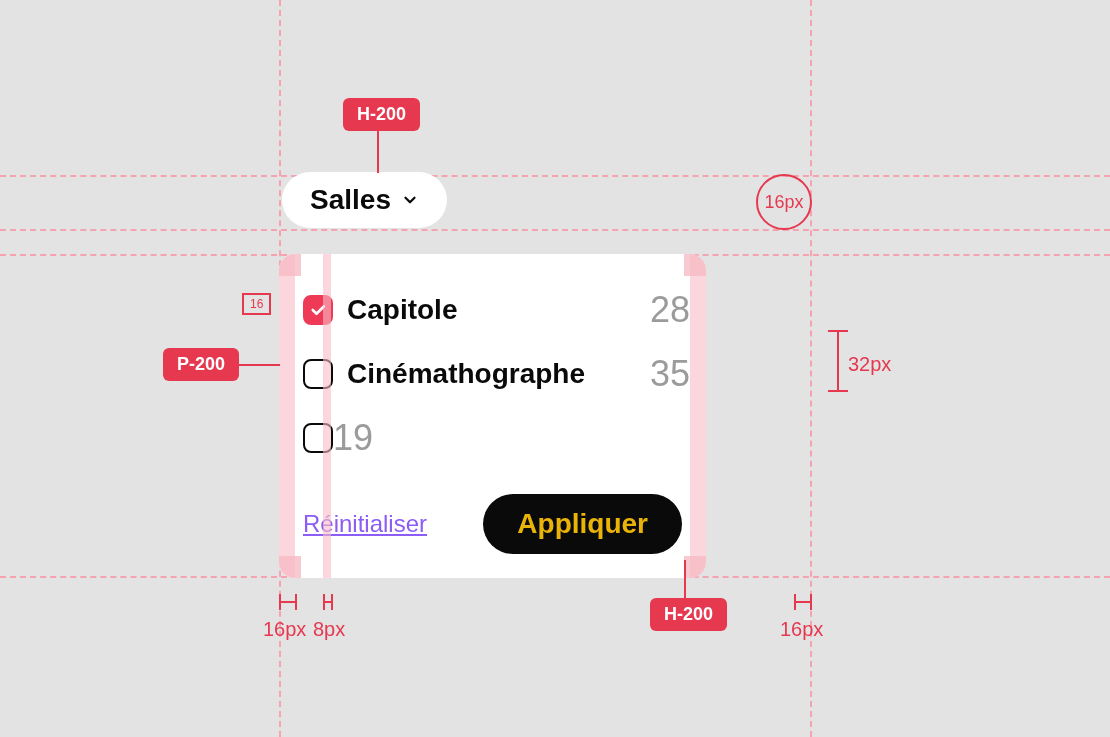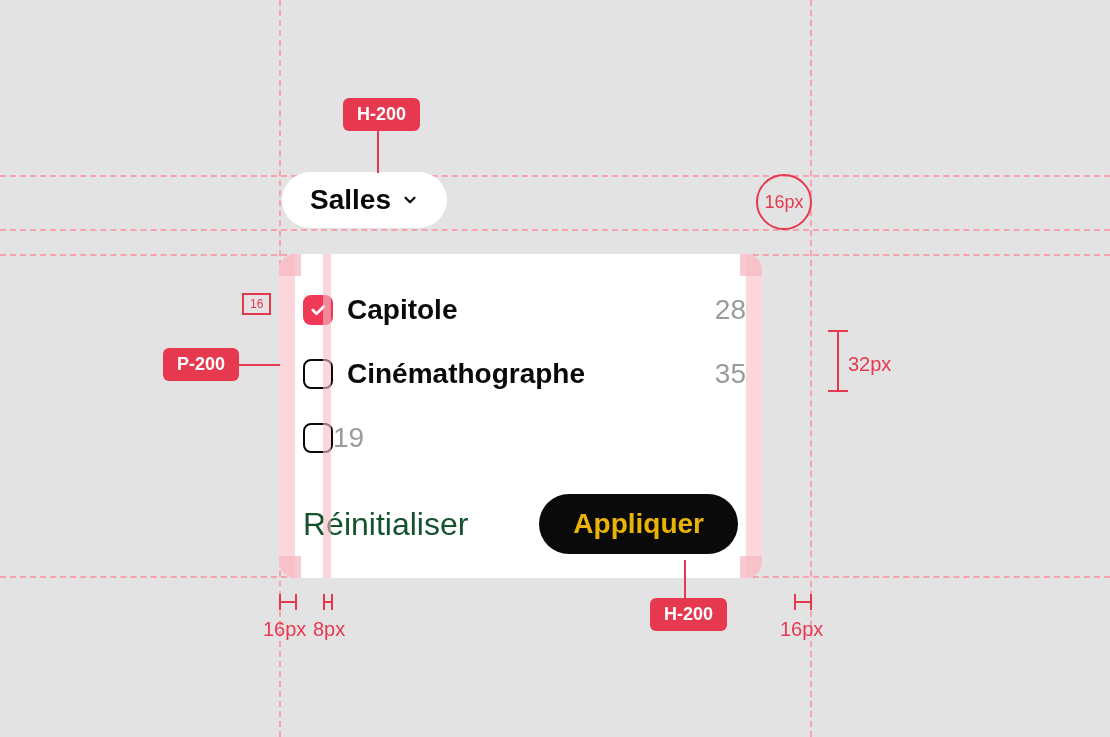--- a/index.html
+++ b/index.html
@@ -61,34 +61,35 @@
   }
   .checkbox.checked { background: #ee3a57; border-color: #ee3a57; }
   .row-label {
     font-weight: 700;
     font-size: 28px;
     color: #0a0a0a;
     margin-left: 14px;
     flex: 1;
   }
   .row-count {
-    font-size: 28px;
+    font-size: 36px;
     color: #9b9b9b;
   }
   .panel-actions {
     display: flex;
     align-items: center;
     justify-content: space-between;
     padding: 24px 8px 0 8px;
   }
   .reset {
-    font-size: 32px;
-    color: #14532d;
+    font-size: 24px;
+    color: #8b5cf6;
     background: none;
     border: none;
+    text-decoration: underline;
   }
   .apply {
     background: #0a0a0a;
     color: #eab308;
     font-weight: 700;
     font-size: 28px;
     border: none;
     border-radius: 999px;
     padding: 14px 34px;
   }
@@ -153,21 +154,21 @@
 </head>
 <body>
 
 <div class="guide h" style="top:175px"></div>
 <div class="guide h" style="top:229px"></div>
 <div class="guide h" style="top:254px"></div>
 <div class="guide h" style="top:576px"></div>
 <div class="guide v" style="left:279px"></div>
 <div class="guide v" style="left:810px"></div>
 
-<div class="panel" style="left:279px; top:254px; width:483px;">
+<div class="panel" style="left:279px; top:254px; width:427px;">
 
   <div class="pink-band" style="left:0; top:0; width:16px; height:100%; border-radius:16px 0 0 16px;"></div>
   <div class="pink-band" style="left:44px; top:0; width:8px; height:100%;"></div>
   <div class="pink-band" style="right:0; top:0; width:16px; height:100%; border-radius:0 16px 16px 0;"></div>
 
   <div class="corner" style="left:0; top:0; border-radius:16px 0 0 0;"></div>
   <div class="corner" style="right:0; top:0; border-radius:0 16px 0 0;"></div>
   <div class="corner" style="left:0; bottom:0; border-radius:0 0 0 16px;"></div>
   <div class="corner" style="right:0; bottom:0; border-radius:0 0 16px 0;"></div>
 

